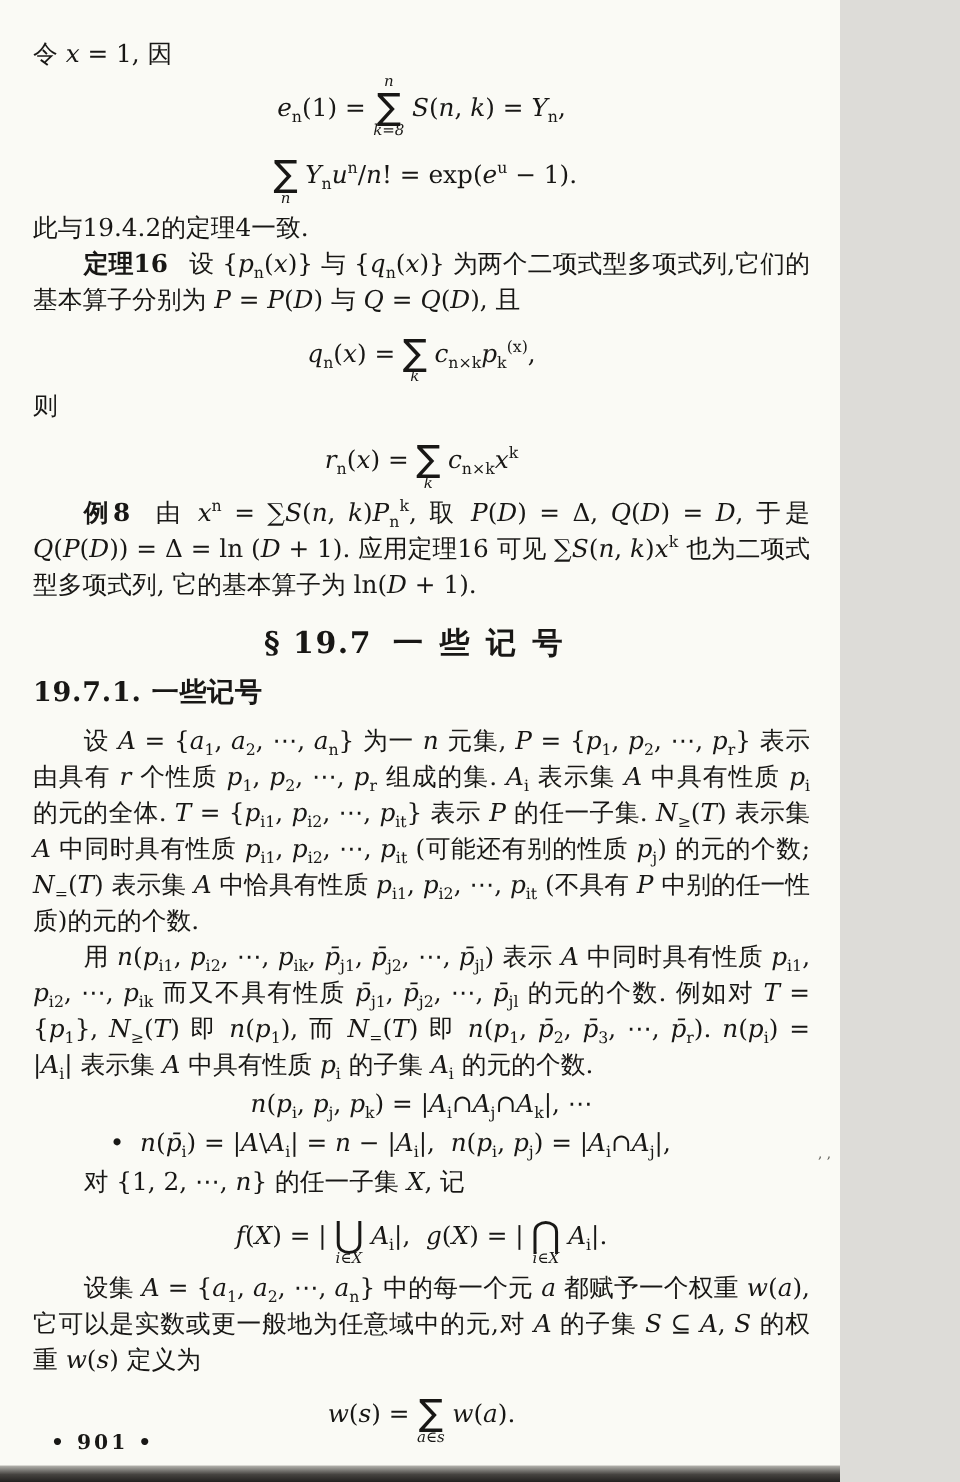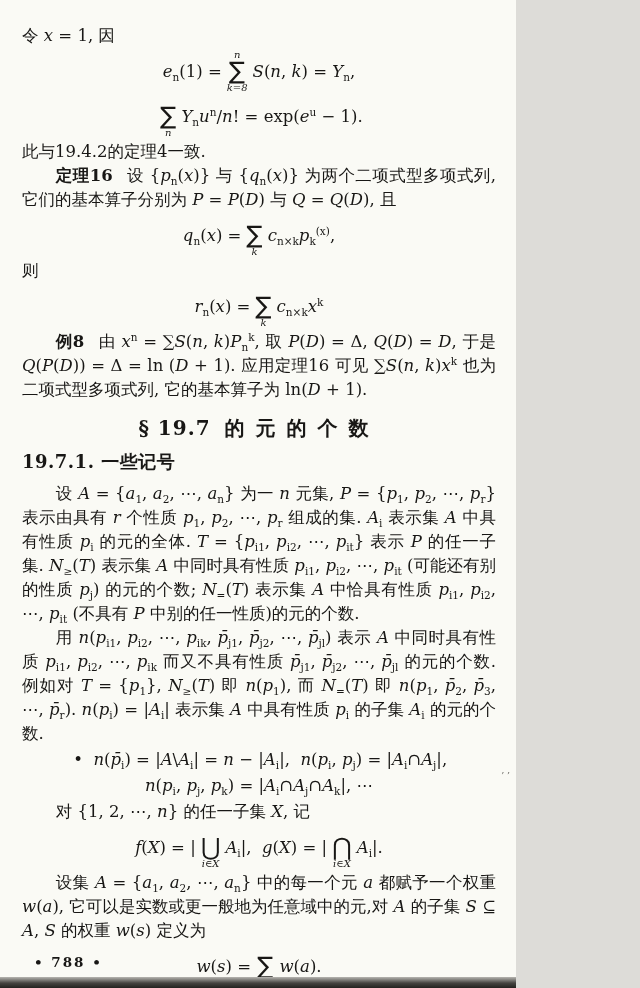--- a/index.html
+++ b/index.html
@@ -1,19 +1,19 @@
 <!DOCTYPE html>
 <html><head>
 <meta charset="utf-8">
 <style>
   * { margin:0; padding:0; box-sizing:border-box; }
   html,body { width:640px; }
   body { background:#dddcd8; font-family:"DejaVu Serif","DejaVu Sans",serif; }
   .page {
-    width:516px; height:988px; position:relative; overflow:hidden;
+    width:560px; height:988px; position:relative; overflow:hidden;
     background:#fafaf5; color:#181715;
     font-size:16.5px; line-height:24px;
     padding:24px 20px 0 22px;
   }
   .para { text-align:justify; }
   .indent { text-indent:2.05em; }
   .plabel { font-weight:bold; margin-right:0.85em; }
   sub, sup { font-size:10.5px; line-height:0; }
   i { font-style:italic; }
   .formula {
@@ -88,31 +88,31 @@
       <span class="sym">∑</span>
       <span class="lim">k</span>
     </span>
     <span class="fpart"><i>c</i><sub>n×k</sub><i>x</i><sup>k</sup></span>
   </div>
 
 
   <p class="para indent"><b class="plabel">例8</b><span>由 <i>x</i><sup>n</sup> = ∑<i>S</i>(<i>n</i>, <i>k</i>)<i>P</i><sub>n</sub><sup>k</sup>, 取 <i>P</i>(<i>D</i>) = Δ, <i>Q</i>(<i>D</i>) = <i>D</i>, 于是 <i>Q</i>(<i>P</i>(<i>D</i>)) = Δ = ln (<i>D</i> + 1).  应用定理16 可见 ∑<i>S</i>(<i>n</i>, <i>k</i>)<i>x</i><sup>k</sup> 也为二项式型多项式列, 它的基本算子为 ln(<i>D</i> + 1).</span></p>
 
   <h2 class="section-heading">
-    <span class="num">§ 19.7</span><span class="title">的元的个数</span>
+    <span class="num">§ 19.7</span><span class="title">一些记号</span>
   </h2>
 
   <h3 class="subsection-heading">19.7.1. 一些记号</h3>
 
   <p class="para indent">设 <i>A</i> = {<i>a</i><sub>1</sub>, <i>a</i><sub>2</sub>, ⋯, <i>a</i><sub>n</sub>} 为一 <i>n</i> 元集,  <i>P</i> = {<i>p</i><sub>1</sub>, <i>p</i><sub>2</sub>, ⋯, <i>p</i><sub>r</sub>} 表示由具有 <i>r</i> 个性质 <i>p</i><sub>1</sub>, <i>p</i><sub>2</sub>, ⋯, <i>p</i><sub>r</sub> 组成的集.  <i>A</i><sub>i</sub> 表示集 <i>A</i> 中具有性质 <i>p</i><sub>i</sub> 的元的全体. <i>T</i> = {<i>p</i><sub>i1</sub>, <i>p</i><sub>i2</sub>, ⋯, <i>p</i><sub>it</sub>} 表示 <i>P</i> 的任一子集.  <i>N</i><sub>≥</sub>(<i>T</i>) 表示集 <i>A</i> 中同时具有性质 <i>p</i><sub>i1</sub>, <i>p</i><sub>i2</sub>, ⋯, <i>p</i><sub>it</sub> (可能还有别的性质 <i>p</i><sub>j</sub>) 的元的个数;  <i>N</i><sub>=</sub>(<i>T</i>) 表示集 <i>A</i> 中恰具有性质 <i>p</i><sub>i1</sub>, <i>p</i><sub>i2</sub>, ⋯, <i>p</i><sub>it</sub> (不具有 <i>P</i> 中别的任一性质)的元的个数.</p>
 
   <p class="para indent">用 <i>n</i>(<i>p</i><sub>i1</sub>, <i>p</i><sub>i2</sub>, ⋯, <i>p</i><sub>ik</sub>, <i>p̄</i><sub>j1</sub>, <i>p̄</i><sub>j2</sub>, ⋯, <i>p̄</i><sub>jl</sub>) 表示 <i>A</i> 中同时具有性质 <i>p</i><sub>i1</sub>, <i>p</i><sub>i2</sub>, ⋯, <i>p</i><sub>ik</sub> 而又不具有性质 <i>p̄</i><sub>j1</sub>, <i>p̄</i><sub>j2</sub>, ⋯, <i>p̄</i><sub>jl</sub> 的元的个数.  例如对 <i>T</i> = {<i>p</i><sub>1</sub>}, <i>N</i><sub>≥</sub>(<i>T</i>) 即 <i>n</i>(<i>p</i><sub>1</sub>), 而 <i>N</i><sub>=</sub>(<i>T</i>) 即 <i>n</i>(<i>p</i><sub>1</sub>, <i>p̄</i><sub>2</sub>, <i>p̄</i><sub>3</sub>, ⋯, <i>p̄</i><sub>r</sub>).  <i>n</i>(<i>p</i><sub>i</sub>) = |<i>A</i><sub>i</sub>| 表示集 <i>A</i> 中具有性质 <i>p</i><sub>i</sub> 的子集 <i>A</i><sub>i</sub> 的元的个数.</p>
 
+  <p class="fline center"><i>n</i>(<i>p</i><sub>i</sub>, <i>p</i><sub>j</sub>, <i>p</i><sub>k</sub>) = |<i>A</i><sub>i</sub>∩<i>A</i><sub>j</sub>∩<i>A</i><sub>k</sub>|, ⋯</p>
   <p class="fline left">•&nbsp;&nbsp;<i>n</i>(<i>p̄</i><sub>i</sub>) = |<i>A</i>\<i>A</i><sub>i</sub>| = <i>n</i> − |<i>A</i><sub>i</sub>|,&nbsp;&nbsp;<i>n</i>(<i>p</i><sub>i</sub>, <i>p</i><sub>j</sub>) = |<i>A</i><sub>i</sub>∩<i>A</i><sub>j</sub>|,</p>
-  <p class="fline center"><i>n</i>(<i>p</i><sub>i</sub>, <i>p</i><sub>j</sub>, <i>p</i><sub>k</sub>) = |<i>A</i><sub>i</sub>∩<i>A</i><sub>j</sub>∩<i>A</i><sub>k</sub>|, ⋯</p>
 
   <p class="para indent">对 {1, 2, ⋯, <i>n</i>} 的任一子集 <i>X</i>, 记</p>
 
   <div class="formula">
     <span class="fpart"><i>f</i>(<i>X</i>) = |</span>
     <span class="bigop">
       <span class="lim"></span>
       <span class="sym">⋃</span>
       <span class="lim"><i>i</i>∈<i>X</i></span>
     </span>
@@ -130,17 +130,17 @@
   <div class="formula">
     <span class="fpart"><i>w</i>(<i>s</i>) = </span>
     <span class="bigop">
       <span class="lim"></span>
       <span class="sym">∑</span>
       <span class="lim"><i>a</i>∈<i>s</i></span>
     </span>
     <span class="fpart"><i>w</i>(<i>a</i>).</span>
   </div>
 
-  <div class="pageno">• 788 •</div>
+  <div class="pageno">• 901 •</div>
   <div class="scan-speck">, ,</div>
   <div class="scan-edge"></div>
 
 </div>
 
 </body></html>

